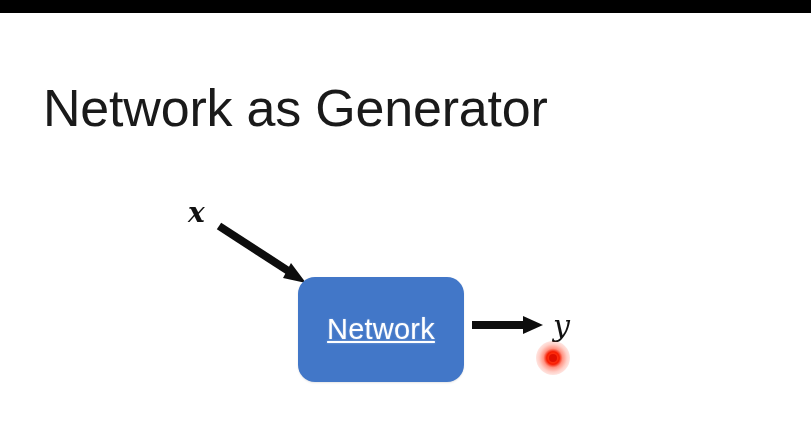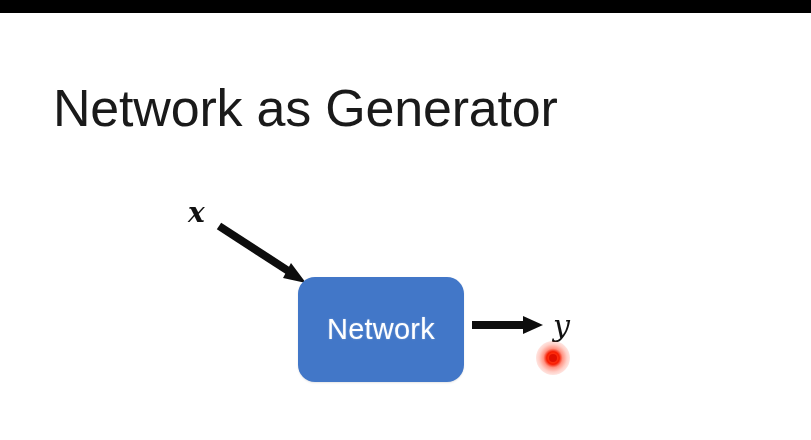--- a/index.html
+++ b/index.html
@@ -30,21 +30,21 @@
   #slide-canvas {
     position: absolute;
     left: 0;
     top: 13px;
     width: 811px;
     height: 427px;
     background: #ffffff;
   }
   #slide-title {
     position: absolute;
-    left: 53px;
+    left: 43px;
     top: 66px;
     font-family: "Liberation Sans", sans-serif;
     font-weight: 300;
     font-size: 52px;
     line-height: 58px;
     letter-spacing: -0.2px;
     color: #1a1a1a;
     white-space: nowrap;
   }
   
@@ -96,20 +96,21 @@
     justify-content: center;
     box-shadow: 0 1px 2px rgba(0,0,0,0.10);
   }
   #network-box-label {
     font-family: "Liberation Sans", sans-serif;
     font-size: 29px;
     font-weight: 400;
     color: #ffffff;
     letter-spacing: 0.2px;
     text-shadow: 0 0 2px rgba(255,255,255,0.35);
+    text-decoration: underline;
   }
   
   #laser-dot {
     position: absolute;
     left: 536px;
     top: 328px;
     width: 34px;
     height: 34px;
     border-radius: 50%;
     background:

